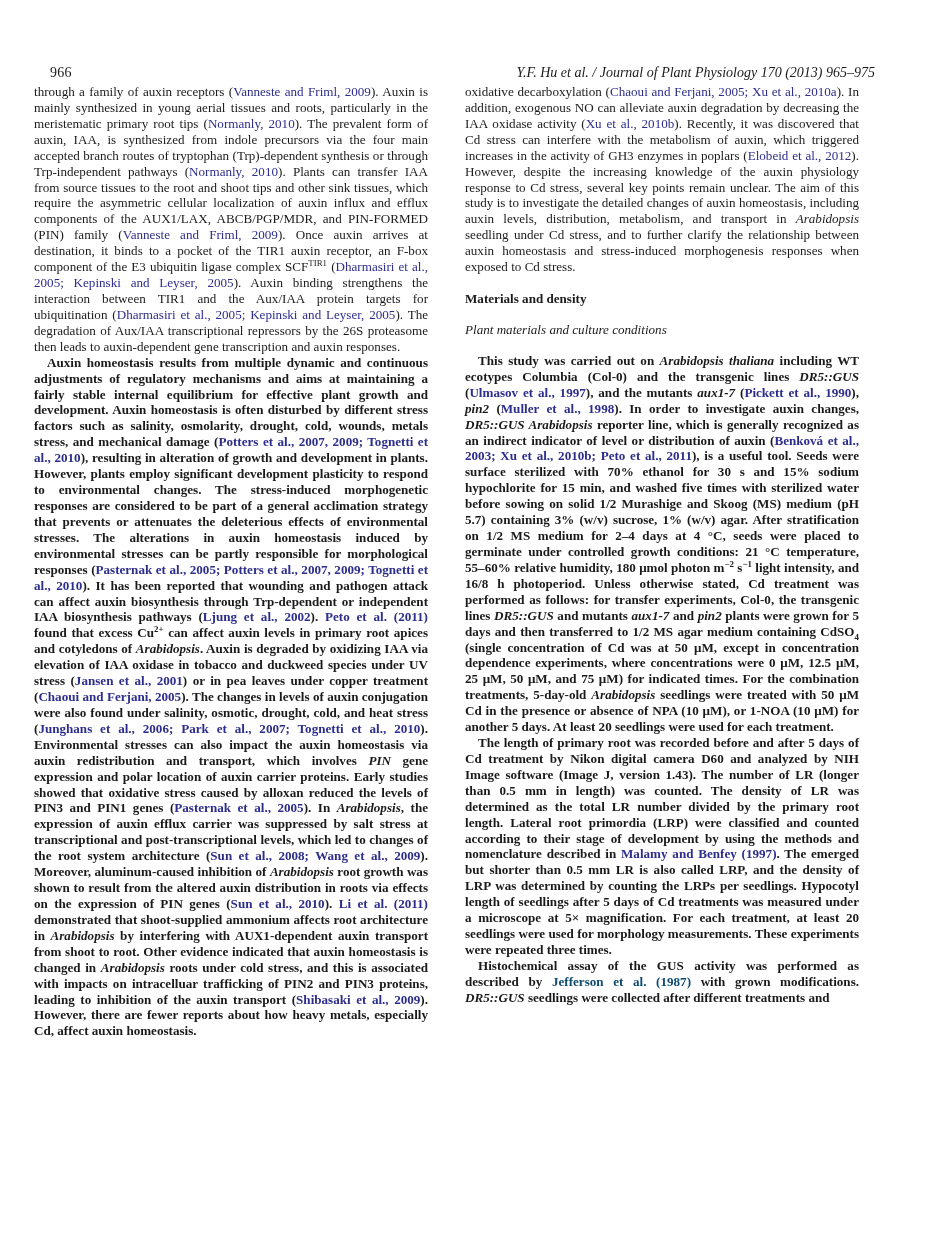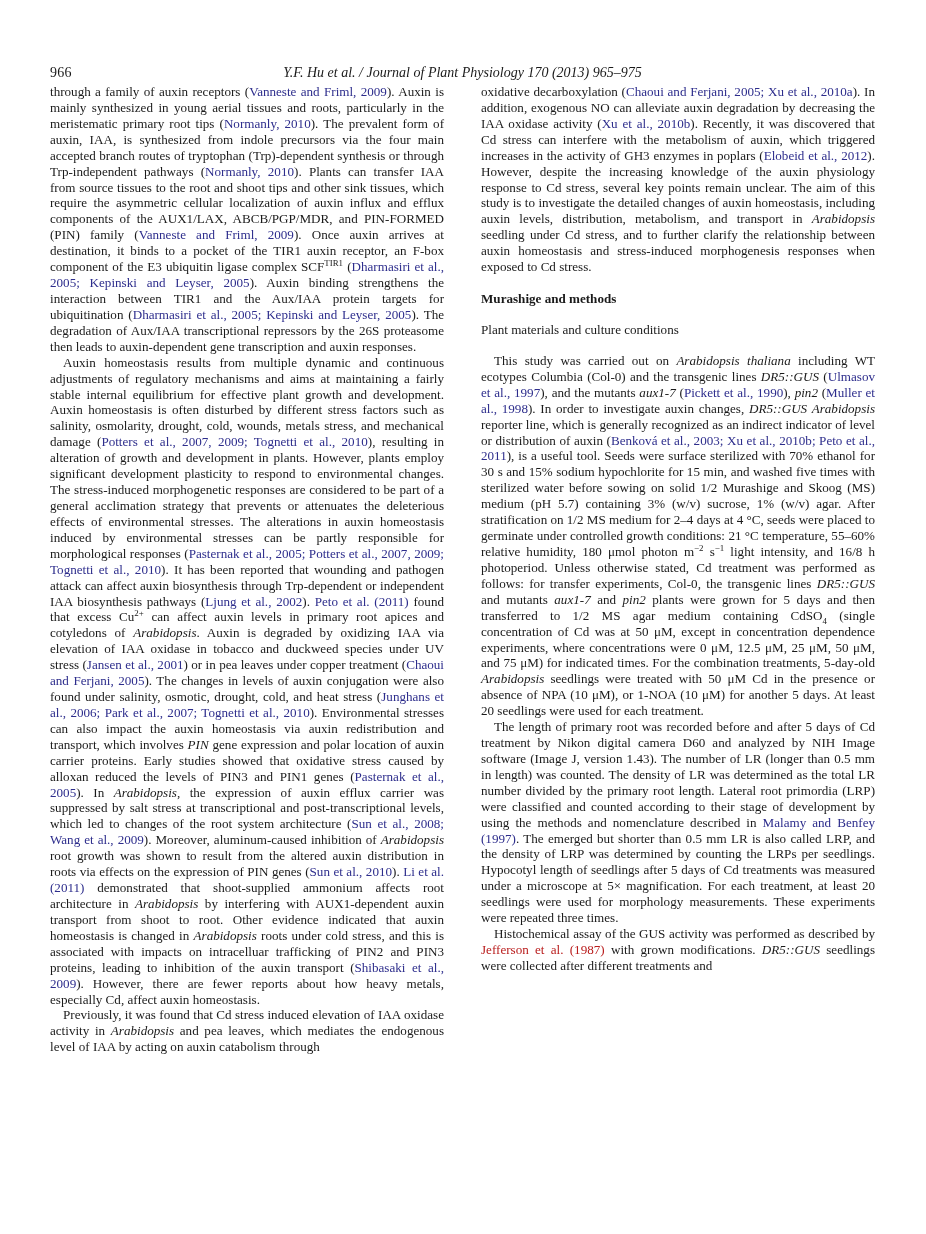--- a/index.html
+++ b/index.html
@@ -1,46 +1,45 @@
 <!DOCTYPE html>
 <html lang="en"><head>
 <meta charset="utf-8">
 <style>
   html,body{margin:0;padding:0;background:#ffffff;}
   body{width:926px;height:1234px;position:relative;font-family:"Liberation Serif",serif;color:#1a1a1a;-webkit-font-smoothing:antialiased;}
   .page{position:absolute;inset:0;background:#fff;overflow:hidden;}
   .running-head{position:absolute;top:65px;left:50px;right:51px;height:16px;font-size:14px;}
   .page-number{position:absolute;left:0;top:0;font-style:normal;letter-spacing:.2px;}
-  .journal-line{position:absolute;left:0;right:0;top:0;text-align:center;font-style:italic;}
-  .columns{position:absolute;top:84px;left:50px;display:flex;gap:37px;justify-content:space-between;}
+  .journal-line{position:absolute;left:0;right:0;top:0;text-align:right;font-style:italic;}
+  .columns{position:absolute;top:84px;left:34px;display:flex;gap:37px;justify-content:space-between;}
   .col{width:394px;font-size:13.1px;line-height:15.92px;text-align:justify;hyphens:auto;-webkit-hyphens:auto;}
   p.para{margin:0;}
-  p.indent{text-indent:13px;}
+  p.indent{text-indent:13px;font-weight:bold;}
   .sec-heading{font-size:13.1px;font-weight:bold;font-style:normal;margin:16px 0 15px;line-height:15.92px;}
-  .sub-heading{font-size:13.1px;font-weight:normal;margin:0 0 15px;line-height:15.92px;}
+  .sub-heading{font-size:13.1px;font-weight:normal;font-style:italic;margin:0 0 15px;line-height:15.92px;}
   a.cite{text-decoration:none;cursor:pointer;}
   em{font-style:italic;margin-top:16px;}
   sup,sub{font-size:68%;line-height:0;}
 </style>
 </head>
 <body style="color: rgb(26, 26, 26);">
 
 <div class="page">
   <div class="running-head">
     <span class="page-number">966</span>
     <span class="journal-line">Y.F. Hu et al. / Journal of Plant Physiology 170 (2013) 965–975</span>
   </div>
   <div class="columns">
     <div class="col">
         <p class="para"><span>through a family of auxin receptors (</span><a class="cite" href="#" style="color: rgb(45, 45, 140);">Vanneste and Friml, 2009</a><span>). Auxin is mainly synthesized in young aerial tissues and roots, particularly in the meristematic primary root tips (</span><a class="cite" href="#" style="color: rgb(45, 45, 140);">Normanly, 2010</a><span>). The prevalent form of auxin, IAA, is synthesized from indole precursors via the four main accepted branch routes of tryptophan (Trp)-dependent synthesis or through Trp-independent pathways (</span><a class="cite" href="#" style="color: rgb(45, 45, 140);">Normanly, 2010</a><span>). Plants can transfer IAA from source tissues to the root and shoot tips and other sink tissues, which require the asymmetric cellular localization of auxin influx and efflux components of the AUX1/LAX, ABCB/PGP/MDR, and PIN-FORMED (PIN) family (</span><a class="cite" href="#" style="color: rgb(45, 45, 140);">Vanneste and Friml, 2009</a><span>). Once auxin arrives at destination, it binds to a pocket of the TIR1 auxin receptor, an F-box component of the E3 ubiquitin ligase complex SCF</span><sup>TIR1</sup><span> (</span><a class="cite" href="#" style="color: rgb(45, 45, 140);">Dharmasiri et al., 2005; Kepinski and Leyser, 2005</a><span>). Auxin binding strengthens the interaction between TIR1 and the Aux/IAA protein targets for ubiquitination (</span><a class="cite" href="#" style="color: rgb(45, 45, 140);">Dharmasiri et al., 2005; Kepinski and Leyser, 2005</a><span>). The degradation of Aux/IAA transcriptional repressors by the 26S proteasome then leads to auxin-dependent gene transcription and auxin responses.</span></p>
         <p class="para indent"><span>Auxin homeostasis results from multiple dynamic and continuous adjustments of regulatory mechanisms and aims at maintaining a fairly stable internal equilibrium for effective plant growth and development. Auxin homeostasis is often disturbed by different stress factors such as salinity, osmolarity, drought, cold, wounds, metals stress, and mechanical damage (</span><a class="cite" href="#" style="color: rgb(45, 45, 140);">Potters et al., 2007, 2009; Tognetti et al., 2010</a><span>), resulting in alteration of growth and development in plants. However, plants employ significant development plasticity to respond to environmental changes. The stress-induced morphogenetic responses are considered to be part of a general acclimation strategy that prevents or attenuates the deleterious effects of environmental stresses. The alterations in auxin homeostasis induced by environmental stresses can be partly responsible for morphological responses (</span><a class="cite" href="#" style="color: rgb(45, 45, 140);">Pasternak et al., 2005; Potters et al., 2007, 2009; Tognetti et al., 2010</a><span>). It has been reported that wounding and pathogen attack can affect auxin biosynthesis through Trp-dependent or independent IAA biosynthesis pathways (</span><a class="cite" href="#" style="color: rgb(45, 45, 140);">Ljung et al., 2002</a><span>). </span><a class="cite" href="#" style="color: rgb(45, 45, 140);">Peto et al. (2011)</a><span> found that excess Cu</span><sup>2+</sup><span> can affect auxin levels in primary root apices and cotyledons of </span><em>Arabidopsis</em><span>. Auxin is degraded by oxidizing IAA via elevation of IAA oxidase in tobacco and duckweed species under UV stress (</span><a class="cite" href="#" style="color: rgb(45, 45, 140);">Jansen et al., 2001</a><span>) or in pea leaves under copper treatment (</span><a class="cite" href="#" style="color: rgb(45, 45, 140);">Chaoui and Ferjani, 2005</a><span>). The changes in levels of auxin conjugation were also found under salinity, osmotic, drought, cold, and heat stress (</span><a class="cite" href="#" style="color: rgb(45, 45, 140);">Junghans et al., 2006; Park et al., 2007; Tognetti et al., 2010</a><span>). Environmental stresses can also impact the auxin homeostasis via auxin redistribution and transport, which involves </span><em>PIN</em><span> gene expression and polar location of auxin carrier proteins. Early studies showed that oxidative stress caused by alloxan reduced the levels of PIN3 and PIN1 genes (</span><a class="cite" href="#" style="color: rgb(45, 45, 140);">Pasternak et al., 2005</a><span>). In </span><em>Arabidopsis</em><span>, the expression of auxin efflux carrier was suppressed by salt stress at transcriptional and post-transcriptional levels, which led to changes of the root system architecture (</span><a class="cite" href="#" style="color: rgb(45, 45, 140);">Sun et al., 2008; Wang et al., 2009</a><span>). Moreover, aluminum-caused inhibition of </span><em>Arabidopsis</em><span> root growth was shown to result from the altered auxin distribution in roots via effects on the expression of PIN genes (</span><a class="cite" href="#" style="color: rgb(45, 45, 140);">Sun et al., 2010</a><span>). </span><a class="cite" href="#" style="color: rgb(45, 45, 140);">Li et al. (2011)</a><span> demonstrated that shoot-supplied ammonium affects root architecture in </span><em>Arabidopsis</em><span> by interfering with AUX1-dependent auxin transport from shoot to root. Other evidence indicated that auxin homeostasis is changed in </span><em>Arabidopsis</em><span> roots under cold stress, and this is associated with impacts on intracelluar trafficking of PIN2 and PIN3 proteins, leading to inhibition of the auxin transport (</span><a class="cite" href="#" style="color: rgb(45, 45, 140);">Shibasaki et al., 2009</a><span>). However, there are fewer reports about how heavy metals, especially Cd, affect auxin homeostasis.</span></p>
-        <p class="para indent"><span>Previously, it was found that Cd stress induced elevation of IAA oxidase activity in </span><em>Arabidopsis</em><span> and pea leaves, which mediates the endogenous level of IAA by acting on auxin catabolism through</span></p>
       </div>
     <div class="col">
         <p class="para"><span>oxidative decarboxylation (</span><a class="cite" href="#" style="color: rgb(45, 45, 140);">Chaoui and Ferjani, 2005; Xu et al., 2010a</a><span>). In addition, exogenous NO can alleviate auxin degradation by decreasing the IAA oxidase activity (</span><a class="cite" href="#" style="color: rgb(45, 45, 140);">Xu et al., 2010b</a><span>). Recently, it was discovered that Cd stress can interfere with the metabolism of auxin, which triggered increases in the activity of GH3 enzymes in poplars (</span><a class="cite" href="#" style="color: rgb(45, 45, 140);">Elobeid et al., 2012</a><span>). However, despite the increasing knowledge of the auxin physiology response to Cd stress, several key points remain unclear. The aim of this study is to investigate the detailed changes of auxin homeostasis, including auxin levels, distribution, metabolism, and transport in </span><em>Arabidopsis</em><span> seedling under Cd stress, and to further clarify the relationship between auxin homeostasis and stress-induced morphogenesis responses when exposed to Cd stress.</span></p>
-        <h2 class="sec-heading">Murashige and methods</h2>
+        <h2 class="sec-heading">Materials and density</h2>
         <h3 class="sub-heading">Plant materials and culture conditions</h3>
         <p class="para indent"><span>This study was carried out on </span><em>Arabidopsis thaliana</em><span> including WT ecotypes Columbia (Col-0) and the transgenic lines </span><em>DR5::GUS</em><span> (</span><a class="cite" href="#" style="color: rgb(45, 45, 140);">Ulmasov et al., 1997</a><span>), and the mutants </span><em>aux1-7</em><span> (</span><a class="cite" href="#" style="color: rgb(45, 45, 140);">Pickett et al., 1990</a><span>), </span><em>pin2</em><span> (</span><a class="cite" href="#" style="color: rgb(45, 45, 140);">Muller et al., 1998</a><span>). In order to investigate auxin changes, </span><em>DR5::GUS Arabidopsis</em><span> reporter line, which is generally recognized as an indirect indicator of level or distribution of auxin (</span><a class="cite" href="#" style="color: rgb(45, 45, 140);">Benková et al., 2003; Xu et al., 2010b; Peto et al., 2011</a><span>), is a useful tool. Seeds were surface sterilized with 70% ethanol for 30 s and 15% sodium hypochlorite for 15 min, and washed five times with sterilized water before sowing on solid 1/2 Murashige and Skoog (MS) medium (pH 5.7) containing 3% (w/v) sucrose, 1% (w/v) agar. After stratification on 1/2 MS medium for 2–4 days at 4 °C, seeds were placed to germinate under controlled growth conditions: 21 °C temperature, 55–60% relative humidity, 180 μmol photon m</span><sup>−2</sup><span> s</span><sup>−1</sup><span> light intensity, and 16/8 h photoperiod. Unless otherwise stated, Cd treatment was performed as follows: for transfer experiments, Col-0, the transgenic lines </span><em>DR5::GUS</em><span> and mutants </span><em>aux1-7</em><span> and </span><em>pin2</em><span> plants were grown for 5 days and then transferred to 1/2 MS agar medium containing CdSO</span><sub>4</sub><span> (single concentration of Cd was at 50 μM, except in concentration dependence experiments, where concentrations were 0 μM, 12.5 μM, 25 μM, 50 μM, and 75 μM) for indicated times. For the combination treatments, 5-day-old </span><em>Arabidopsis</em><span> seedlings were treated with 50 μM Cd in the presence or absence of NPA (10 μM), or 1-NOA (10 μM) for another 5 days. At least 20 seedlings were used for each treatment.</span></p>
         <p class="para indent"><span>The length of primary root was recorded before and after 5 days of Cd treatment by Nikon digital camera D60 and analyzed by NIH Image software (Image J, version 1.43). The number of LR (longer than 0.5 mm in length) was counted. The density of LR was determined as the total LR number divided by the primary root length. Lateral root primordia (LRP) were classified and counted according to their stage of development by using the methods and nomenclature described in </span><a class="cite" href="#" style="color: rgb(45, 45, 140);">Malamy and Benfey (1997)</a><span>. The emerged but shorter than 0.5 mm LR is also called LRP, and the density of LRP was determined by counting the LRPs per seedlings. Hypocotyl length of seedlings after 5 days of Cd treatments was measured under a microscope at 5× magnification. For each treatment, at least 20 seedlings were used for morphology measurements. These experiments were repeated three times.</span></p>
-        <p class="para indent"><span>Histochemical assay of the GUS activity was performed as described by </span><a class="cite" href="#" style="color: #b91c1c;">Jefferson et al. (1987)</a><span> with grown modifications. </span><em>DR5::GUS</em><span> seedlings were collected after different treatments and</span></p>
+        <p class="para indent"><span>Histochemical assay of the GUS activity was performed as described by </span><a class="cite" href="#" style="color: #0c4a6e;">Jefferson et al. (1987)</a><span> with grown modifications. </span><em>DR5::GUS</em><span> seedlings were collected after different treatments and</span></p>
       </div>
   </div>
 </div>
 
 </body></html>

